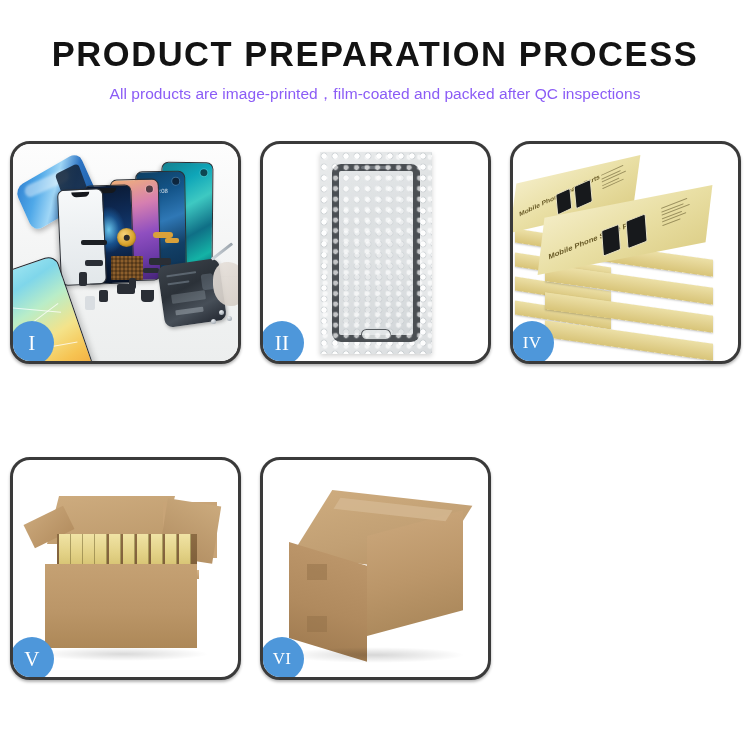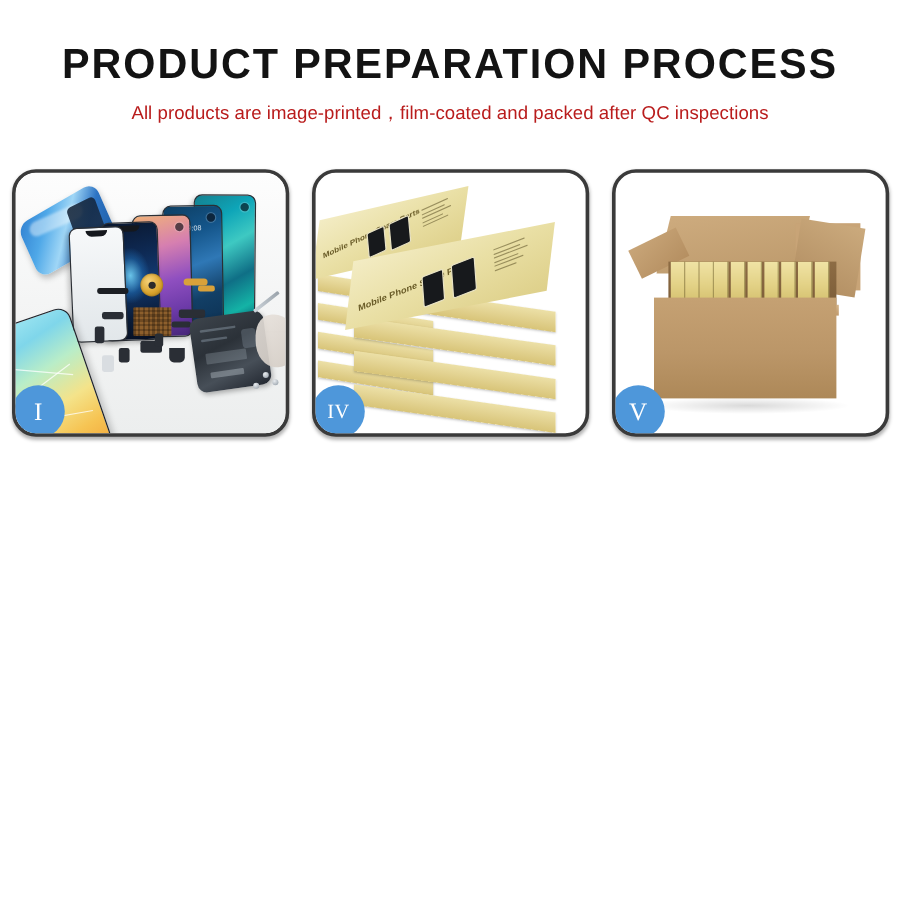--- a/index.html
+++ b/index.html
@@ -32,21 +32,21 @@
     color: #131313;
     line-height: 1.05;
     font-family: "Liberation Sans", sans-serif;
     transform: scaleX(0.985);
   }
   .page-subtitle {
     margin: 0;
     padding-top: 11px;
     font-size: 15.5px;
     font-weight: 400;
-    color: #b91c1c;
+    color: #8b5cf6;
     letter-spacing: 0.05px;
     font-family: "Liberation Sans", sans-serif;
   }
 
   
   .grid {
     position: absolute;
     top: 141px;
     left: 10px;
     width: 731px;
@@ -479,20 +479,31 @@
 
       <div class="part prt-tool" style="left:196px; top:106px; width:26px; height:3px; transform:rotate(-38deg);"></div>
       <div class="part prt-hand" style="left:200px; top:118px; width:34px; height:44px;"></div>
       <div class="part prt-screw" style="left:206px; top:166px; width:5px; height:5px;"></div>
       <div class="part prt-screw" style="left:214px; top:172px; width:5px; height:5px;"></div>
       <div class="part prt-screw" style="left:198px; top:175px; width:5px; height:5px;"></div>
     </div>
     <div class="badge">I</div>
   </div>
 
+  <div class="card">
+    <div class="card-stage">
+      <div class="p2-sheet">
+        <div class="p2-screen">
+          <span class="p2-ear"></span>
+        </div>
+        <div class="p2-bubbles"></div>
+      </div>
+    </div>
+    <div class="badge">II</div>
+  </div>
 
 
   <div class="card">
     <div class="card-stage">
       <div class="p4-wrap">
 
         <div class="p4-box" style="left:2px;  top:68px;  width:96px; height:14px; transform:skewY(9deg);"></div>
         <div class="p4-box" style="left:2px;  top:92px;  width:96px; height:14px; transform:skewY(9deg);"></div>
         <div class="p4-box" style="left:2px;  top:116px; width:96px; height:14px; transform:skewY(9deg);"></div>
         <div class="p4-box" style="left:2px;  top:140px; width:96px; height:14px; transform:skewY(9deg);"></div>
@@ -558,14 +569,26 @@
         <span class="v-stick" style="left:122px;"></span>
       </div>
 
       <div class="v-flap" style="left:42px; top:110px; width:144px; height:9px; background:linear-gradient(180deg,#d6b68c,#c09a6c);"></div>
       <div class="v-body"></div>
       <div class="v-shadow"></div>
     </div>
     <div class="badge">V</div>
   </div>
 
+  <div class="card">
+    <div class="card-stage">
+      <div class="vi-top"></div>
+      <div class="vi-left"></div>
+      <div class="vi-right"></div>
+      <div class="vi-tape" style="left:70px; top:44px; width:120px; height:11px; transform:skewX(-32deg) skewY(6deg);"></div>
+      <div class="vi-seam" style="left:44px; top:104px; width:20px; height:16px; background:rgba(145,112,72,.5);"></div>
+      <div class="vi-seam" style="left:44px; top:156px; width:20px; height:16px; background:rgba(145,112,72,.5);"></div>
+      <div class="vi-shadow"></div>
+    </div>
+    <div class="badge wide">VI</div>
+  </div>
 
 </div>
 
 </body></html>

